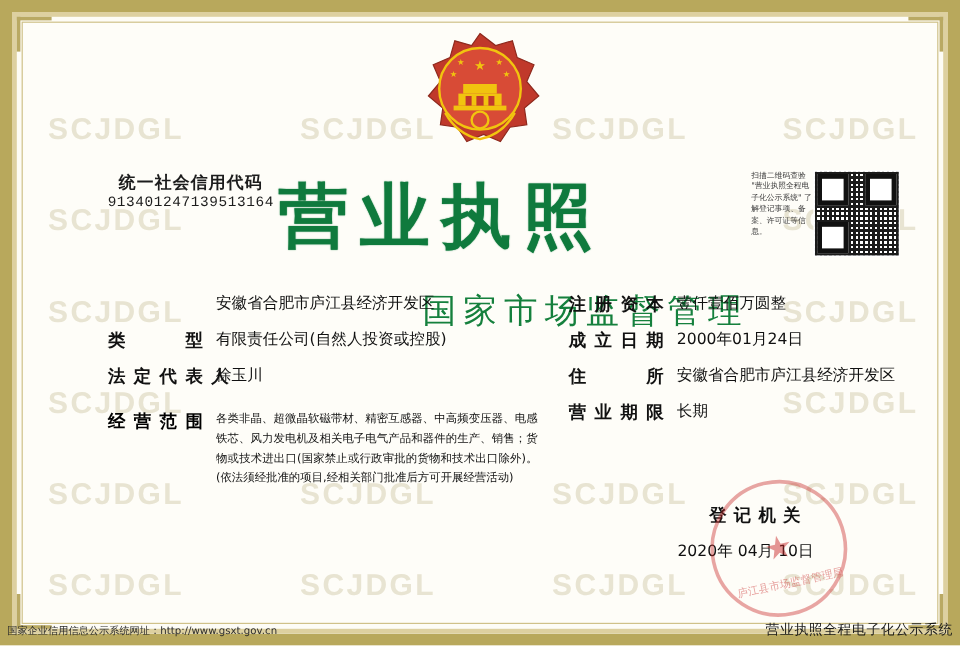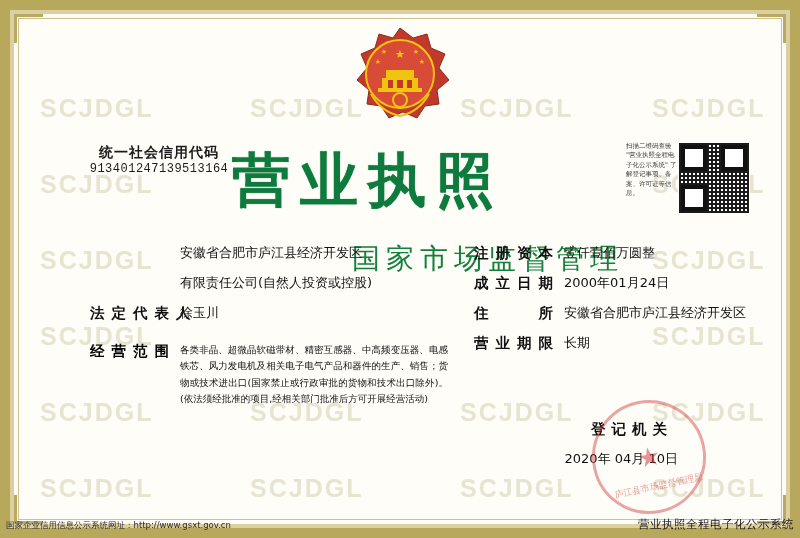--- a/index.html
+++ b/index.html
@@ -389,20 +389,21 @@
         </div>
       <div class="qr-note">扫描二维码查验 "营业执照全程电子化公示系统" 了解登记事项、备案、许可证等信息。</div>
     </div>
 
     <div class="fields">
 
       <div class="row col-left">
         <span class="value">安徽省合肥市庐江县经济开发区</span>
       </div>
       <div class="row col-left">
+        <span class="label">类　　型</span>
         <span class="value">有限责任公司(自然人投资或控股)</span>
       </div>
       <div class="row col-left">
         <span class="label">法定代表人</span>
         <span class="value">徐玉川</span>
       </div>
 
       <div style="position:absolute; left:0; top:0; width:100%;">
         <div class="row col-right">
           <span class="label">注册资本</span>

